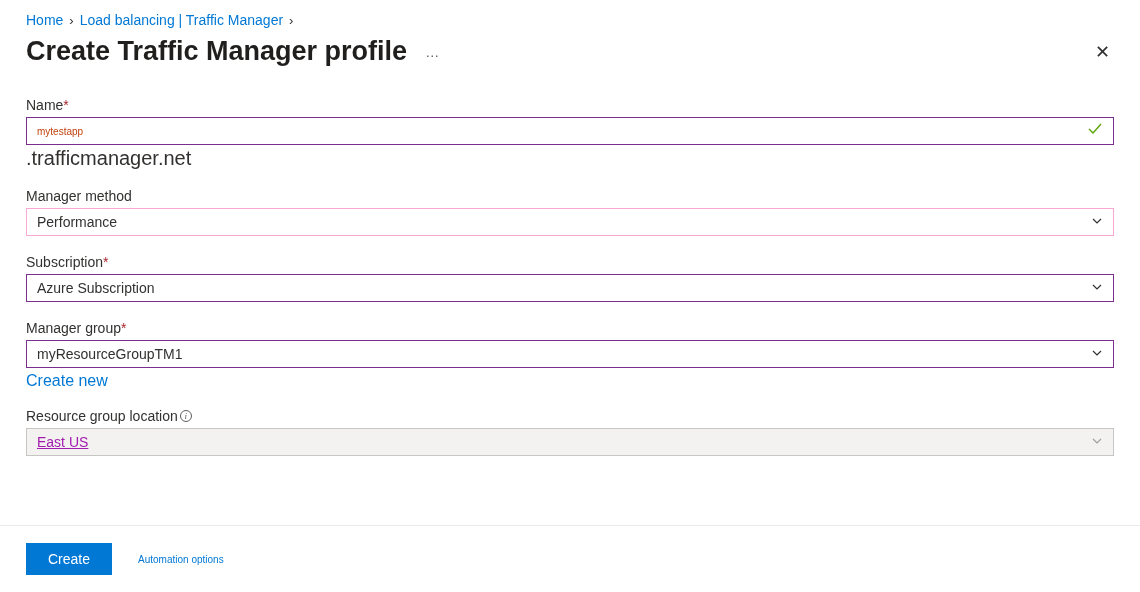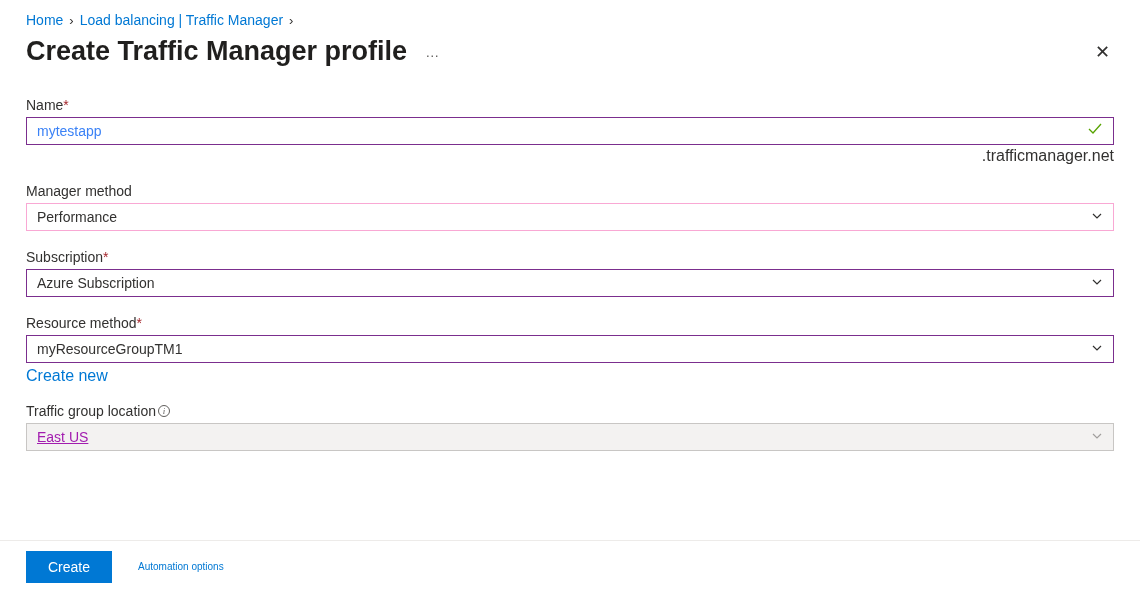--- a/index.html
+++ b/index.html
@@ -89,56 +89,56 @@
     }
     .name-input {
       border: 1px solid #7b2e8e;
       display: flex;
       align-items: center;
     }
     .name-input input {
       border: none;
       outline: none;
       flex: 1;
-      font-size: 14px;
+      font-size: 10px;
       font-family: inherit;
-      color: #3b82f6;
+      color: #c2410c;
       background: transparent;
     }
     .checkmark { color: #57a300; font-size: 17px; margin-left: 6px; }
     .select-box { cursor: pointer; justify-content: space-between; }
     .select-box.purple { border-color: #7b2e8e; text-align: right; }
     .select-box .chevron-down { color: #323130; }
     .chevron-down svg { width: 12px; height: 12px; }
     .select-box.disabled {
       background: #f3f2f1;
       color: #a21caf;
       border-color: #c8c6c4;
       cursor: default;
       text-decoration: underline;
     }
     .select-box.disabled .chevron-down { color: #a19f9d; }
     .suffix-row {
-      text-align: right;
-      font-size: 16px;
+      text-align: left;
+      font-size: 20px;
       color: #323130;
       margin-top: 2px;
     }
     .link {
       color: #0078d4;
       font-size: 16px;
       text-decoration: none;
       cursor: pointer;
       display: inline-block;
       margin-top: 4px;
     }
     .footer {
       position: absolute;
       left: 0; right: 0; bottom: 0;
-      height: 52px;
+      height: 67px;
       border-top: 1px solid #edebe9;
       display: flex;
       align-items: center;
       padding: 0 26px;
       gap: 26px;
       background: #fff;
     }
     .btn-primary {
       background: #0078d4;
       color: #fff;
@@ -212,37 +212,37 @@
       <span class="chevron-down">
         <svg viewBox="0 0 12 12" stroke="currentColor" stroke-width="1.2" fill="none">
             <path d="M2 4 L6 8 L10 4"></path>
           </svg>
       </span>
     </div>
   </div>
 
   <div class="form-field">
     <div class="field-label">
-      <span>Resource method</span>
+      <span>Manager group</span>
         <span class="required">*</span>
     </div>
     <div class="select-box purple">
       <span>myResourceGroupTM1</span>
       <span class="chevron-down">
         <svg viewBox="0 0 12 12" stroke="currentColor" stroke-width="1.2" fill="none">
             <path d="M2 4 L6 8 L10 4"></path>
           </svg>
       </span>
     </div>
     <a class="link">Create new</a>
   </div>
 
   <div class="form-field">
     <div class="field-label">
-      <span>Traffic group location</span>
+      <span>Resource group location</span>
       <span class="info-icon">i</span>
     </div>
     <div class="select-box disabled">
       <span>East US</span>
       <span class="chevron-down">
         <svg viewBox="0 0 12 12" stroke="currentColor" stroke-width="1.2" fill="none">
             <path d="M2 4 L6 8 L10 4"></path>
           </svg>
       </span>
     </div>

